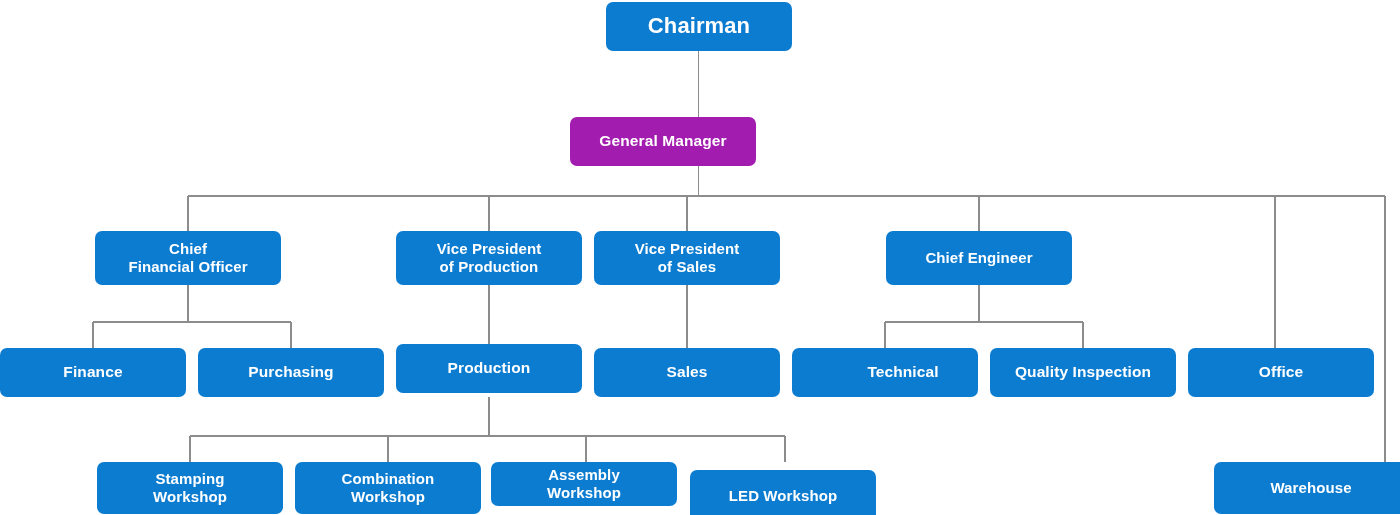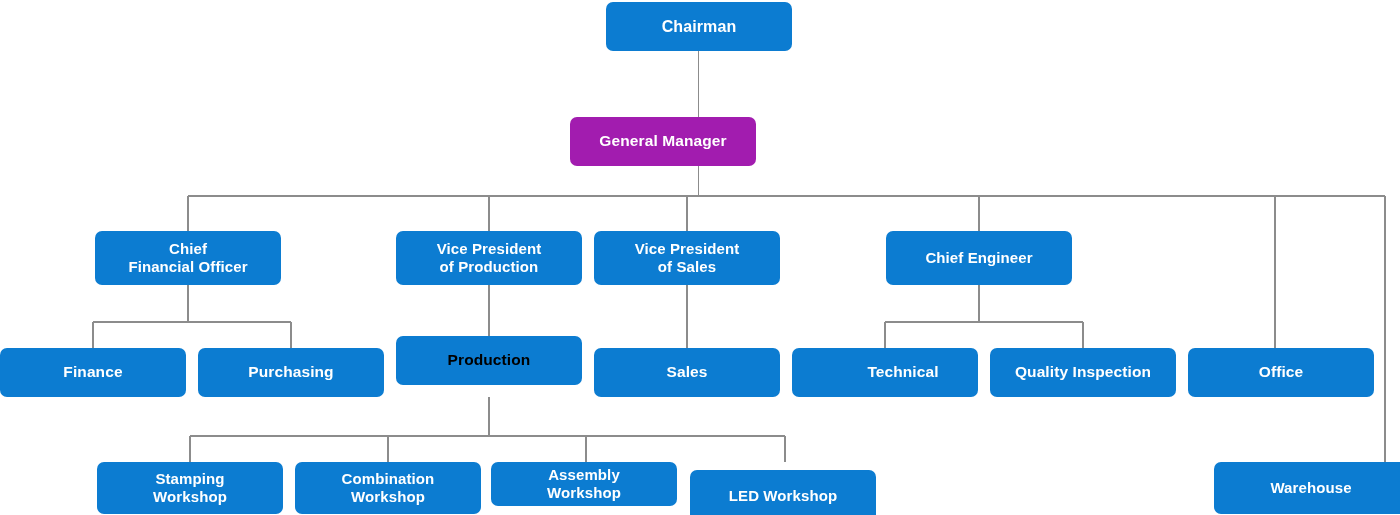--- a/index.html
+++ b/index.html
@@ -32,21 +32,21 @@
     font-weight: bold;
     display: flex;
     align-items: center;
     justify-content: center;
     text-align: center;
     line-height: 1.22;
     letter-spacing: 0.1px;
     white-space: pre-line;
     z-index: 2;
   }
-  .node.lvl-chairman { font-size: 16px; }
+  .node.lvl-chairman { font-size: 22px; }
   .node.lvl-gm       { font-size: 15.5px; }
   .node.lvl-exec     { font-size: 15px; }
   .node.lvl-dept     { font-size: 15.5px; }
   .node.lvl-shop     { font-size: 15px; }
 </style>
 </head>
 <body>
 
 <div id="chart-root" style="background: rgb(255, 255, 255);">
   <svg id="connector-layer" viewBox="0 0 1400 515" xmlns="http://www.w3.org/2000/svg">
@@ -81,21 +81,21 @@
       <div class="node lvl-gm" style="left: 570px; top: 117px; width: 186px; height: 49px; background: #a21caf; color: rgb(255, 255, 255);"><span>General Manager</span></div>
       <div class="node lvl-exec" style="left: 95px; top: 231px; width: 186px; height: 54px; background: rgb(12, 124, 209); color: rgb(255, 255, 255);"><span>Chief
 Financial Officer</span></div>
       <div class="node lvl-exec" style="left: 396px; top: 231px; width: 186px; height: 54px; background: rgb(12, 124, 209); color: rgb(255, 255, 255);"><span>Vice President
 of Production</span></div>
       <div class="node lvl-exec" style="left: 594px; top: 231px; width: 186px; height: 54px; background: rgb(12, 124, 209); color: rgb(255, 255, 255);"><span>Vice President
 of Sales</span></div>
       <div class="node lvl-exec" style="left: 886px; top: 231px; width: 186px; height: 54px; background: rgb(12, 124, 209); color: rgb(255, 255, 255);"><span>Chief Engineer</span></div>
       <div class="node lvl-dept" style="left: 0px; top: 348px; width: 186px; height: 49px; background: rgb(12, 124, 209); color: rgb(255, 255, 255);"><span>Finance</span></div>
       <div class="node lvl-dept" style="left: 198px; top: 348px; width: 186px; height: 49px; background: rgb(12, 124, 209); color: rgb(255, 255, 255);"><span>Purchasing</span></div>
-      <div class="node lvl-dept" style="left: 396px; top: 336px; width: 186px; height: 49px; background: rgb(12, 124, 209); color: #000000; text-align: right;"><span>Production</span></div>
+      <div class="node lvl-dept" style="left: 396px; top: 344px; width: 186px; height: 49px; background: rgb(12, 124, 209); color: #ffffff; text-align: right;"><span>Production</span></div>
       <div class="node lvl-dept" style="left: 594px; top: 348px; width: 186px; height: 49px; background: rgb(12, 124, 209); color: rgb(255, 255, 255);"><span>Sales</span></div>
       <div class="node lvl-dept" style="left: 792px; top: 348px; width: 186px; height: 49px; background: rgb(12, 124, 209); color: rgb(255, 255, 255); padding-left: 36px;"><span>Technical</span></div>
       <div class="node lvl-dept" style="left: 990px; top: 348px; width: 186px; height: 49px; background: rgb(12, 124, 209); color: rgb(255, 255, 255);"><span>Quality Inspection</span></div>
       <div class="node lvl-dept" style="left: 1188px; top: 348px; width: 186px; height: 49px; background: rgb(12, 124, 209); color: rgb(255, 255, 255);"><span>Office</span></div>
       <div class="node lvl-shop" style="left: 97px; top: 462px; width: 186px; height: 52px; background: rgb(12, 124, 209); color: rgb(255, 255, 255);"><span>Stamping
 Workshop</span></div>
       <div class="node lvl-shop" style="left: 295px; top: 462px; width: 186px; height: 52px; background: rgb(12, 124, 209); color: rgb(255, 255, 255);"><span>Combination
 Workshop</span></div>
       <div class="node lvl-shop" style="left: 491px; top: 462px; width: 186px; height: 44px; background: rgb(12, 124, 209); color: rgb(255, 255, 255); justify-content: center;"><span>Assembly
 Workshop</span></div>

